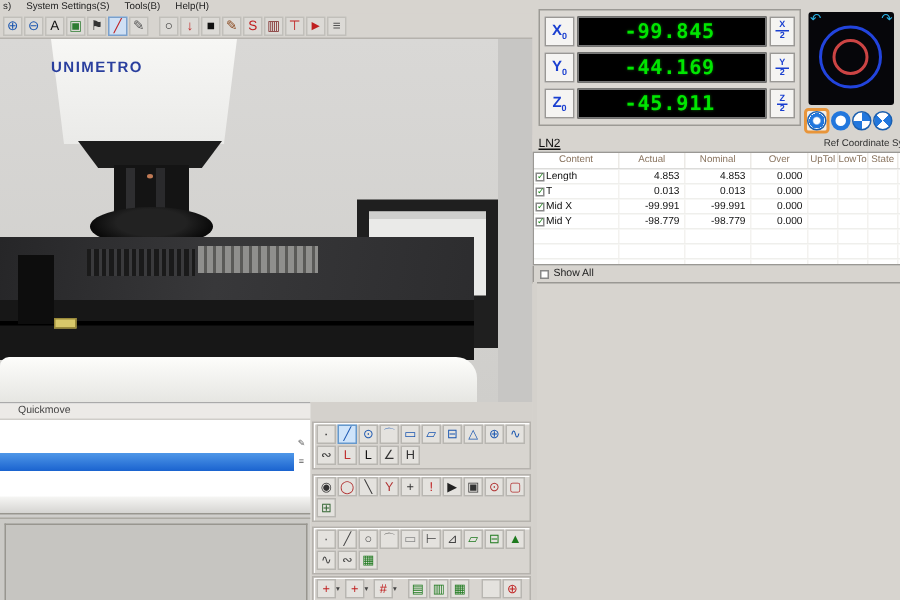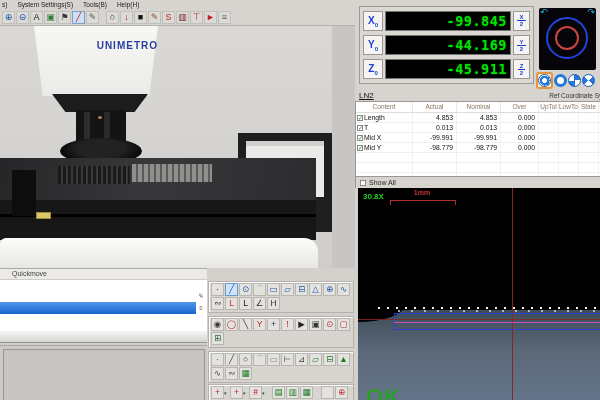--- a/index.html
+++ b/index.html
@@ -20,21 +20,21 @@
         overflow:hidden;}
   .tbtn.sel{background:#cfe0f4;border-color:#7aa0cc;}
   .tbtn.rgb{background:linear-gradient(90deg,#d33 0 33%,#3a3 33% 66%,#33c 66% 100%);}
   .caret{font-style:normal;font-size:5px;color:#444;width:5px;flex:0 0 auto;line-height:13px;}
 
   
   .photo{left:0;top:26px;width:332px;height:242px;background:linear-gradient(180deg,#d9d8d6,#cfcecb);overflow:hidden;}
   .photo-band{left:332px;top:26px;width:23px;height:242px;background:#c7c6c4;}
   .m-head{left:34px;top:0;width:124px;height:70px;background:linear-gradient(180deg,#f7f7f5,#eaeae8);
           clip-path:polygon(0 0,100% 0,93% 100%,7% 100%);}
-  .m-logo{left:34px;top:14px;width:124px;text-align:right;color:#2a3f9e;font-weight:bold;
+  .m-logo{left:34px;top:14px;width:124px;text-align:left;color:#2a3f9e;font-weight:bold;
           font-size:10px;letter-spacing:1px;}
   .m-mount{left:52px;top:68px;width:96px;height:18px;background:#1c1c1c;
            clip-path:polygon(0 0,100% 0,86% 100%,14% 100%);}
   .m-lens{left:76px;top:84px;width:50px;height:32px;background:#141414;}
   .m-lens::before{content:"";position:absolute;left:8px;top:2px;width:6px;height:28px;background:#2e2e30;}
   .m-lens::after{content:"";position:absolute;left:28px;top:2px;width:6px;height:28px;background:#2a2a2c;}
   .m-dot{left:98px;top:90px;width:4px;height:3px;background:#c07a55;border-radius:50%;}
   .m-ring{left:60px;top:112px;width:82px;height:26px;background:radial-gradient(ellipse at 50% 40%,#222 0 40%,#0a0a0a 70%);border-radius:50%;}
   .m-monitor{left:238px;top:107px;width:94px;height:99px;background:#1f1f1f;}
   .m-screen{left:246px;top:115px;width:78px;height:56px;background:#eaeae8;}
@@ -73,21 +73,21 @@
   
   .rpanel{left:355px;top:0;width:245px;height:400px;background:#d7d4cf;}
   .dro{left:4px;top:6px;width:175px;height:78px;border:1px solid #9c9a95;background:#dbd8d3;
        display:flex;flex-direction:column;justify-content:space-evenly;padding:0 3px;box-sizing:border-box;}
   .dro-row{display:flex;align-items:center;gap:2px;height:21px;}
   .axis-btn{width:20px;height:20px;background:#f5f4f2;border:1px solid #9a9895;box-sizing:border-box;
             color:#1a3fd0;font-weight:bold;font-size:10px;text-align:center;line-height:18px;}
   .axis-btn sub{font-size:6px;}
   .dro-val{flex:1;height:20px;background:#000;border:1px solid #777;box-sizing:border-box;
            color:#00e600;font-family:"DejaVu Sans Mono",monospace;font-weight:bold;font-size:13.5px;
-           text-align:right;line-height:18px;padding-right:3px;letter-spacing:.5px;
+           text-align:center;line-height:18px;padding-right:3px;letter-spacing:.5px;
            text-shadow:0 0 2px rgba(0,230,0,.45);}
   .half-btn{width:17px;height:20px;background:#f5f4f2;border:1px solid #9a9895;box-sizing:border-box;
             display:flex;flex-direction:column;align-items:center;justify-content:center;color:#1a3fd0;font-size:6px;font-weight:bold;}
   .half-btn .fr-top{border-bottom:1px solid #1a3fd0;padding:0 2px;line-height:6px;}
   .half-btn .fr-bot{line-height:6px;}
 
   .light-box{left:184px;top:8px;width:57px;height:62px;background:#06060a;border-radius:2px;}
   .ring-blue{position:absolute;left:7px;top:9px;width:42px;height:42px;border:2px solid #2244dd;border-radius:50%;box-sizing:border-box;}
   .ring-red{position:absolute;left:16px;top:18px;width:24px;height:24px;border:2px solid #c44;border-radius:50%;box-sizing:border-box;}
   .arrow-cyan{position:absolute;color:#2ab4e8;font-size:9px;top:-1px;}
@@ -417,29 +417,15 @@
           </div>
 
       </div>
       <div class="r-showall">
         <span class="chk" style="color:transparent;"></span>
         <span>Show All</span>
       </div>
     </div>
 
     <div class="abs splitter"></div>
-    <div class="abs camera">
-      <div class="part"></div>
-      <div class="part-corner"></div>
-      <div class="speckle1"></div>
-      <div class="speckle2"></div>
-      <div class="hline"></div>
-      <div class="vline"></div>
-      <div class="edge-rect"></div>
-      <div class="edge-mag"></div>
-      <div class="mag">30.8X</div>
-      <div class="scalelabel">1mm</div>
-      <div class="scalebar"></div>
-      <div class="watermark">OK</div>
-    </div>
 
   </div>
 </div>
 
 </body></html>

